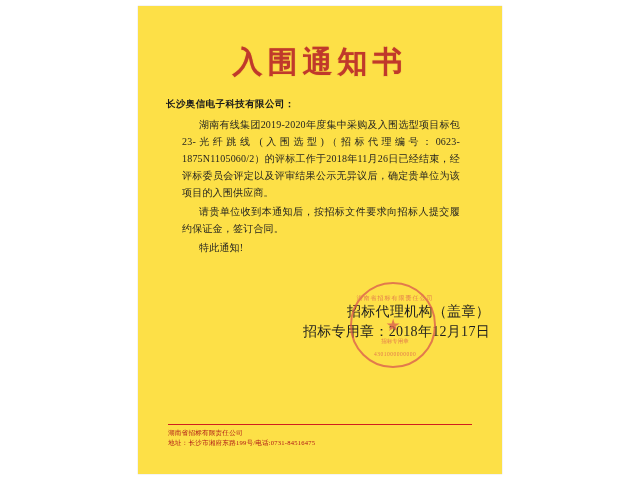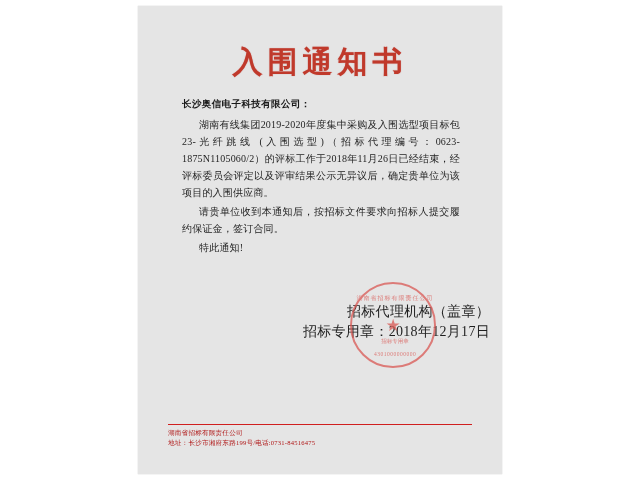--- a/index.html
+++ b/index.html
@@ -18,21 +18,21 @@
     width: 640px;
     height: 480px;
     background: #ffffff;
   }
   .doc {
     position: absolute;
     left: 138px;
     top: 6px;
     width: 364px;
     height: 468px;
-    background: #e5e5e5;
+    background: #fde047;
     box-shadow: 0 0 1px rgba(0,0,0,0.25);
     overflow: hidden;
   }
   .doc-inner {
     position: absolute;
     left: 0; top: 0; right: 0; bottom: 0;
     padding: 0;
   }
   .title {
     position: absolute;
@@ -42,21 +42,21 @@
     text-align: center;
     color: #c0392b;
     font-family: "Liberation Serif", serif;
     font-size: 30px;
     font-weight: bold;
     letter-spacing: 5px;
     text-shadow: 0 0 1px rgba(180,40,30,0.45);
   }
   .addressee {
     position: absolute;
-    left: 44px;
+    left: 28px;
     top: 92px;
     font-size: 9.5px;
     font-weight: bold;
     color: #1a1a1a;
     letter-spacing: 0.4px;
   }
   .body-text {
     position: absolute;
     left: 44px;
     top: 110px;

